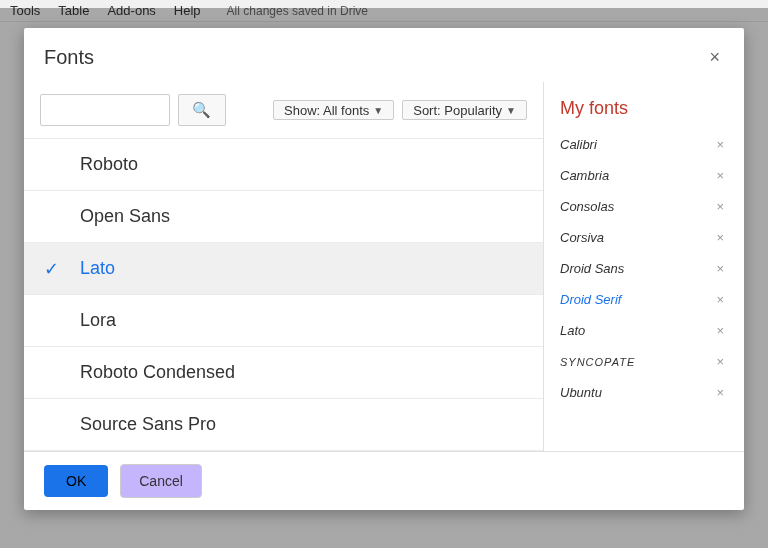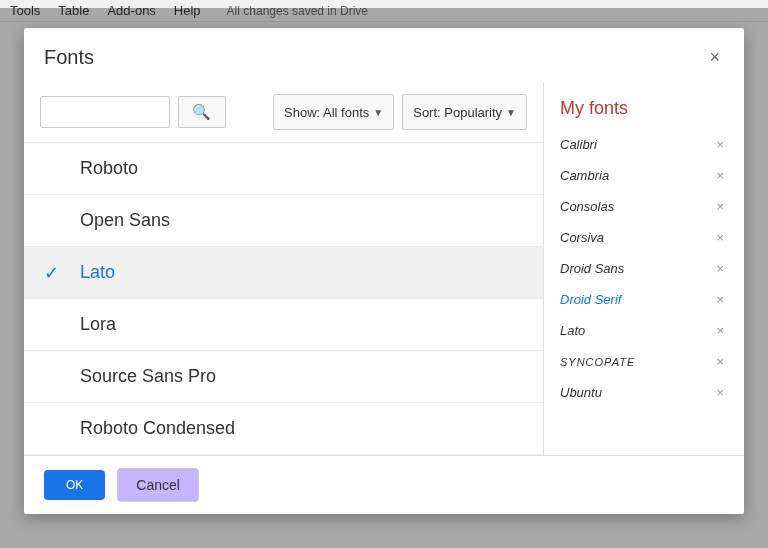--- a/index.html
+++ b/index.html
@@ -138,21 +138,21 @@
     .filters {
       display: flex;
       gap: 8px;
       margin-left: auto;
     }
 
     .filter-btn {
       background: #f8f8f8;
       border: 1px solid #ccc;
       border-radius: 2px;
-      height: 36px;
+      height: 20px;
       padding: 0 10px;
       font-size: 13px;
       cursor: pointer;
       display: flex;
       align-items: center;
       gap: 4px;
       color: #333;
     }
 
     .filter-btn .arrow {
@@ -253,25 +253,25 @@
     .modal-footer {
       display: flex;
       align-items: center;
       gap: 12px;
       padding: 12px 20px;
       border-top: 1px solid #e0e0e0;
     }
 
     .btn-ok {
       background: #1a73e8;
-      color: #ffffff;
+      color: #000000;
       border: none;
       border-radius: 4px;
       padding: 8px 22px;
-      font-size: 12px;
+      font-size: 14px;
       cursor: pointer;
       font-family: Arial, sans-serif;
     }
 
     .btn-cancel {
       background: #c4b5fd;
       color: #333;
       border: 1px solid #ccc;
       border-radius: 4px;
       padding: 8px 18px;
@@ -337,25 +337,25 @@
               <div class="font-item selected">
                 <span class="check">✓</span>
                 <span class="font-name">Lato</span>
               </div>
               <div class="font-item">
                 <span class="check"></span>
                 <span class="font-name">Lora</span>
               </div>
               <div class="font-item">
                 <span class="check"></span>
-                <span class="font-name">Source Sans Pro</span>
+                <span class="font-name">Roboto Condensed</span>
               </div>
               <div class="font-item">
                 <span class="check"></span>
-                <span class="font-name">Roboto Condensed</span>
+                <span class="font-name">Source Sans Pro</span>
               </div>
             </div>
         </div>
 
         <div class="right-panel">
           <div class="my-fonts-title">My fonts</div>
 
           <div id="my-fonts-list">
               <div class="my-font-item">
                 <span class="my-font-name">Calibri</span>

